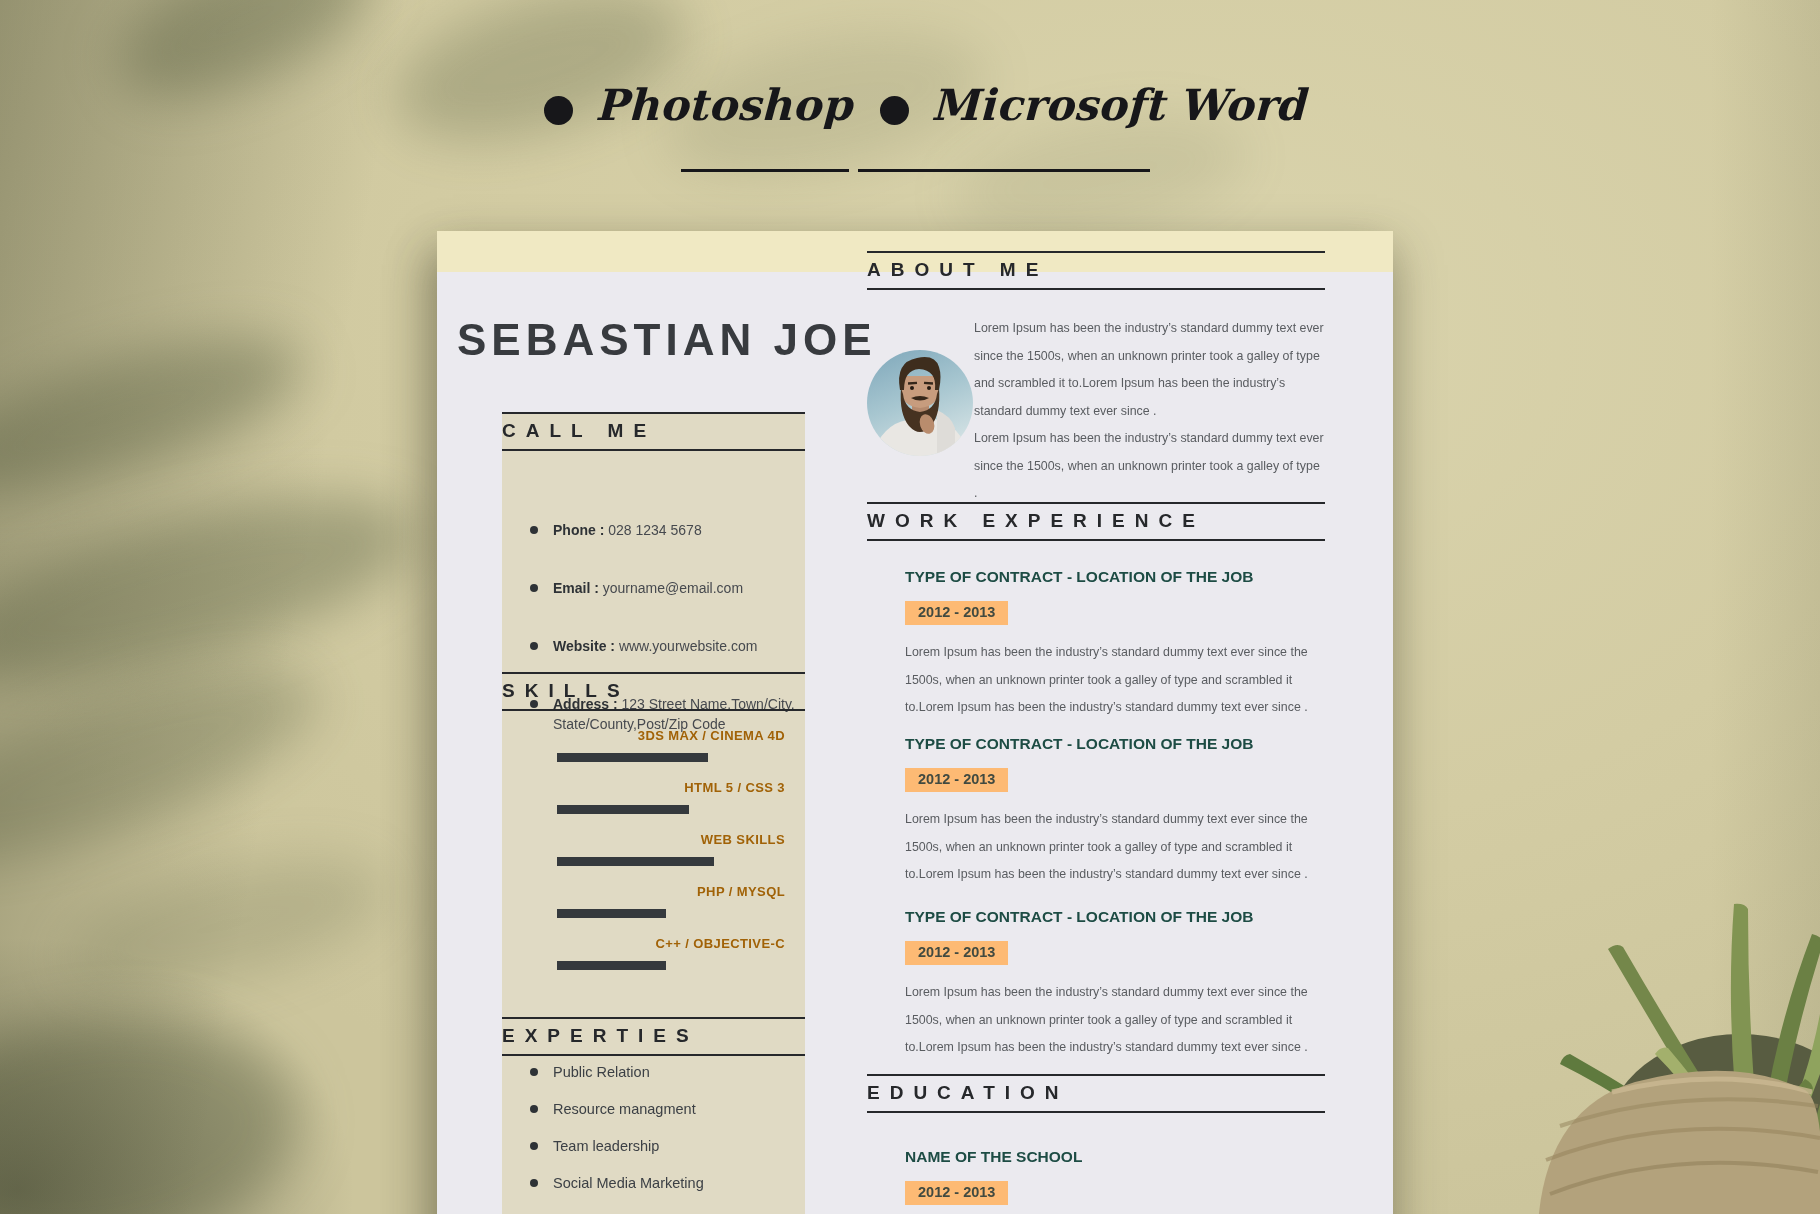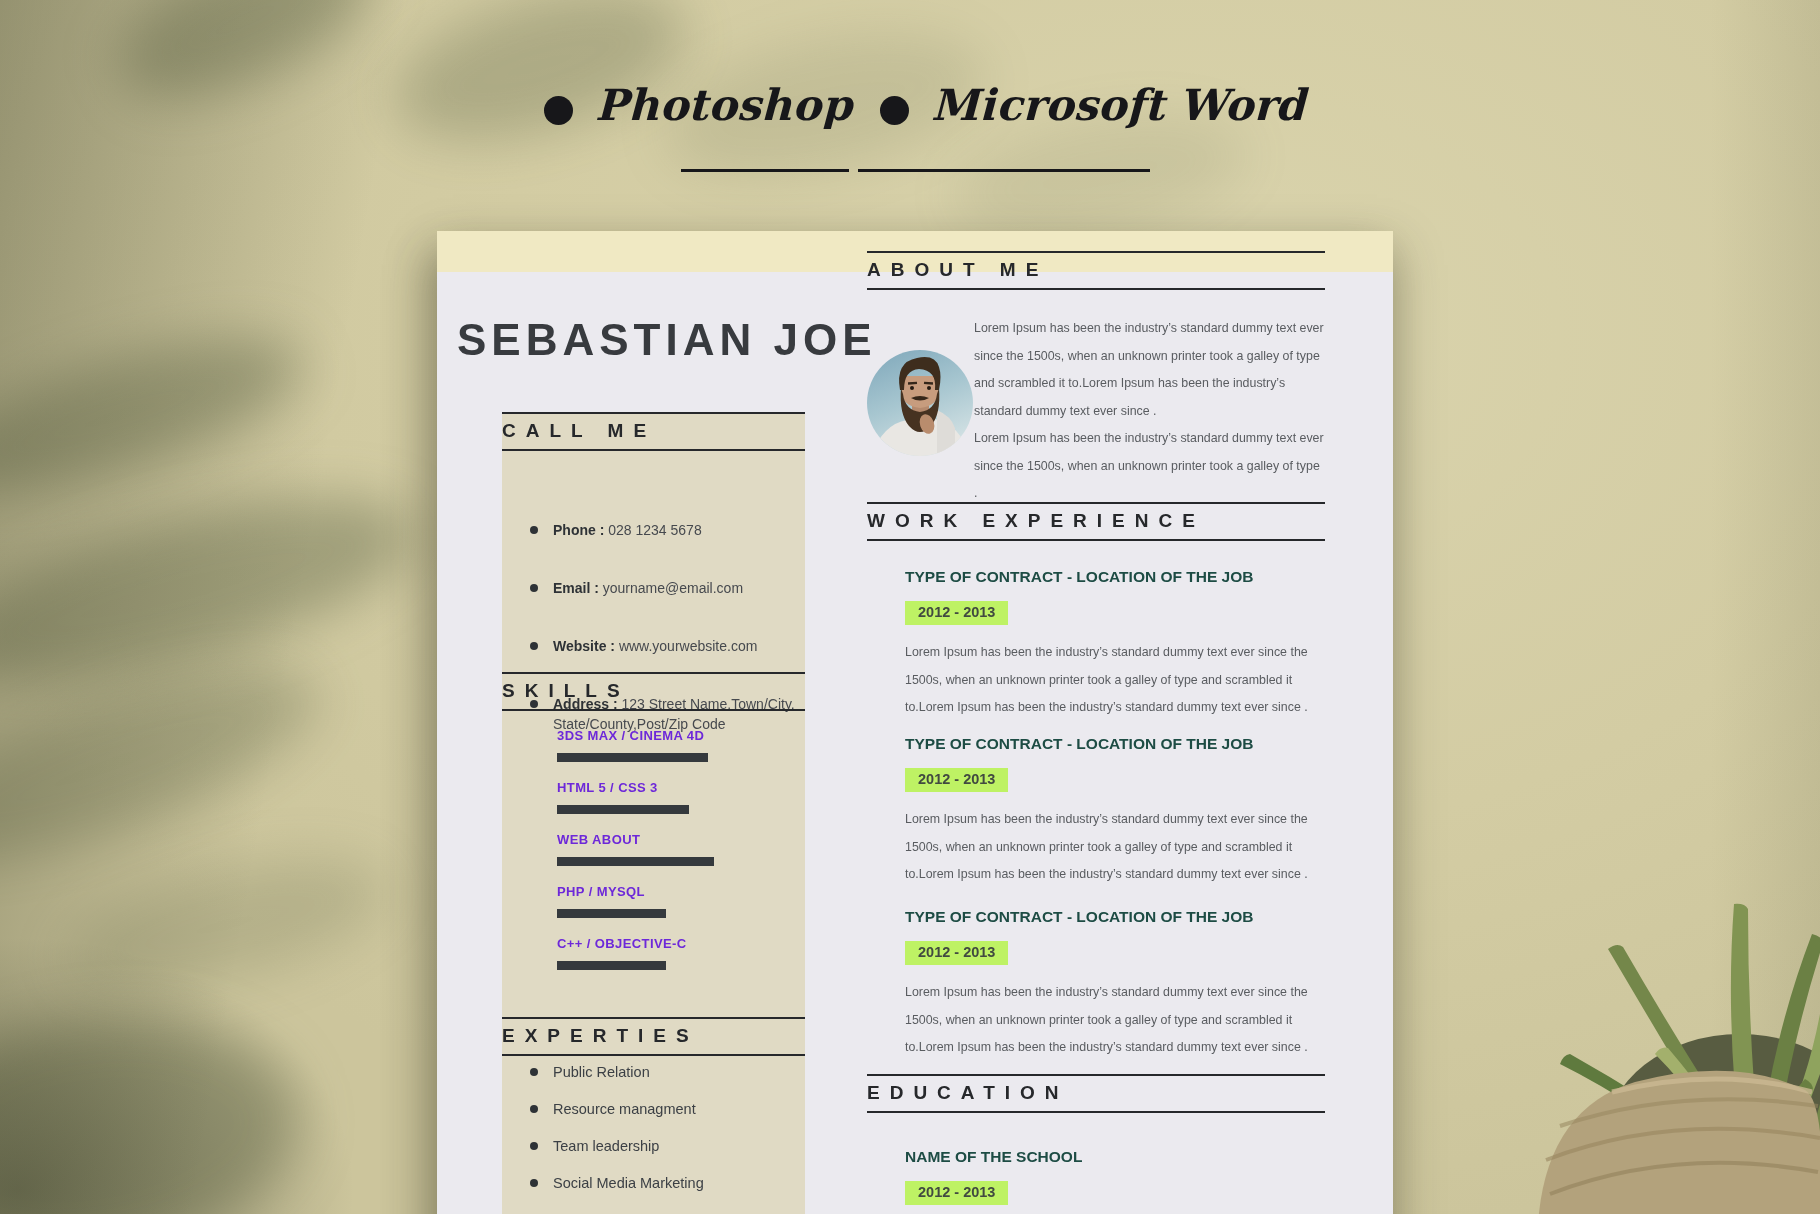--- a/index.html
+++ b/index.html
@@ -32,33 +32,33 @@
   .sec-head{position:absolute;left:0;right:0;border-top:2.5px solid #26282b;border-bottom:2.5px solid #26282b;padding:6px 0 7px;}
   .sec-head .t{font-size:19px;font-weight:bold;letter-spacing:10px;color:#26282b;white-space:nowrap;}
   
   .leftbox{position:absolute;left:65px;top:181px;width:303px;height:869px;background:#e0dac4;}
   .contacts{position:absolute;left:0;top:70px;right:8px;list-style:none;margin:0;padding:0;}
   .contacts li{position:relative;padding-left:51px;margin-bottom:13px;font-size:14px;line-height:20px;color:#46494e;margin-top:38px;}
   .contacts li .bdot{position:absolute;left:28px;top:6px;width:8px;height:8px;border-radius:50%;background:#2e3236;}
   .contacts b{color:#2e3236;}
   .skills-list{position:absolute;left:55px;top:316px;right:20px;list-style:none;margin:0;padding:0;}
   .skills-list li{margin-bottom:18px;}
-  .skills-list .sk-name{font-size:13px;line-height:16px;letter-spacing:.4px;color:#6d28d9;font-weight:bold;}
+  .skills-list .sk-name{font-size:13px;line-height:16px;letter-spacing:.4px;color:#a16207;font-weight:bold;text-align:right;}
   .skills-list .sk-bar{height:9px;background:#35393d;margin-top:9px;}
   .exp-list{position:absolute;left:0;top:650px;right:8px;list-style:none;margin:0;padding:0;}
   .exp-list li{position:relative;padding-left:51px;margin-bottom:17px;font-size:14.5px;line-height:20px;color:#3c4045;}
   .exp-list li .bdot{position:absolute;left:28px;top:6px;width:8px;height:8px;border-radius:50%;background:#2e3236;}
   
   .col-right{position:absolute;left:430px;top:0;width:458px;height:1050px;}
   .photo{position:absolute;left:0;top:119px;width:106px;height:106px;border-radius:50%;overflow:hidden;}
   .about-text{position:absolute;left:107px;top:84px;width:352px;font-size:12.4px;line-height:27.5px;color:#595c60;}
   .about-text p{margin:0;}
   .work-entry{position:absolute;left:6px;width:440px;margin-left:32px;}
   .job-title{font-size:15.5px;font-weight:bold;color:#1d4c44;line-height:20px;}
-  .badge{display:inline-block;margin-top:14px;background:#bef264;color:#414a40;font-size:14.5px;font-weight:bold;padding:3px 13px 5px;}
+  .badge{display:inline-block;margin-top:14px;background:#fdba74;color:#414a40;font-size:14.5px;font-weight:bold;padding:3px 13px 5px;}
   .desc{margin-top:14px;width:436px;font-size:12.4px;line-height:27.5px;color:#595c60;}
   
   .plant{position:absolute;right:0;bottom:0;width:300px;height:320px;}
 </style>
 </head>
 <body>
 
 <div class="scene">
 
   <div class="shadow-blob" style="left:110px;top:-40px;width:270px;height:120px;transform:rotate(-24deg);"></div>
@@ -103,21 +103,21 @@
       <ul class="skills-list">
         <li>
             <div class="sk-name">3DS MAX / CINEMA 4D</div>
             <div class="sk-bar" style="width: 151px;"></div>
           </li>
         <li>
             <div class="sk-name">HTML 5 / CSS 3</div>
             <div class="sk-bar" style="width: 132px;"></div>
           </li>
         <li>
-            <div class="sk-name">WEB ABOUT</div>
+            <div class="sk-name">WEB SKILLS</div>
             <div class="sk-bar" style="width: 157px;"></div>
           </li>
         <li>
             <div class="sk-name">PHP / MYSQL</div>
             <div class="sk-bar" style="width: 109px;"></div>
           </li>
         <li>
             <div class="sk-name">C++ / OBJECTIVE-C</div>
             <div class="sk-bar" style="width: 109px;"></div>
           </li>

